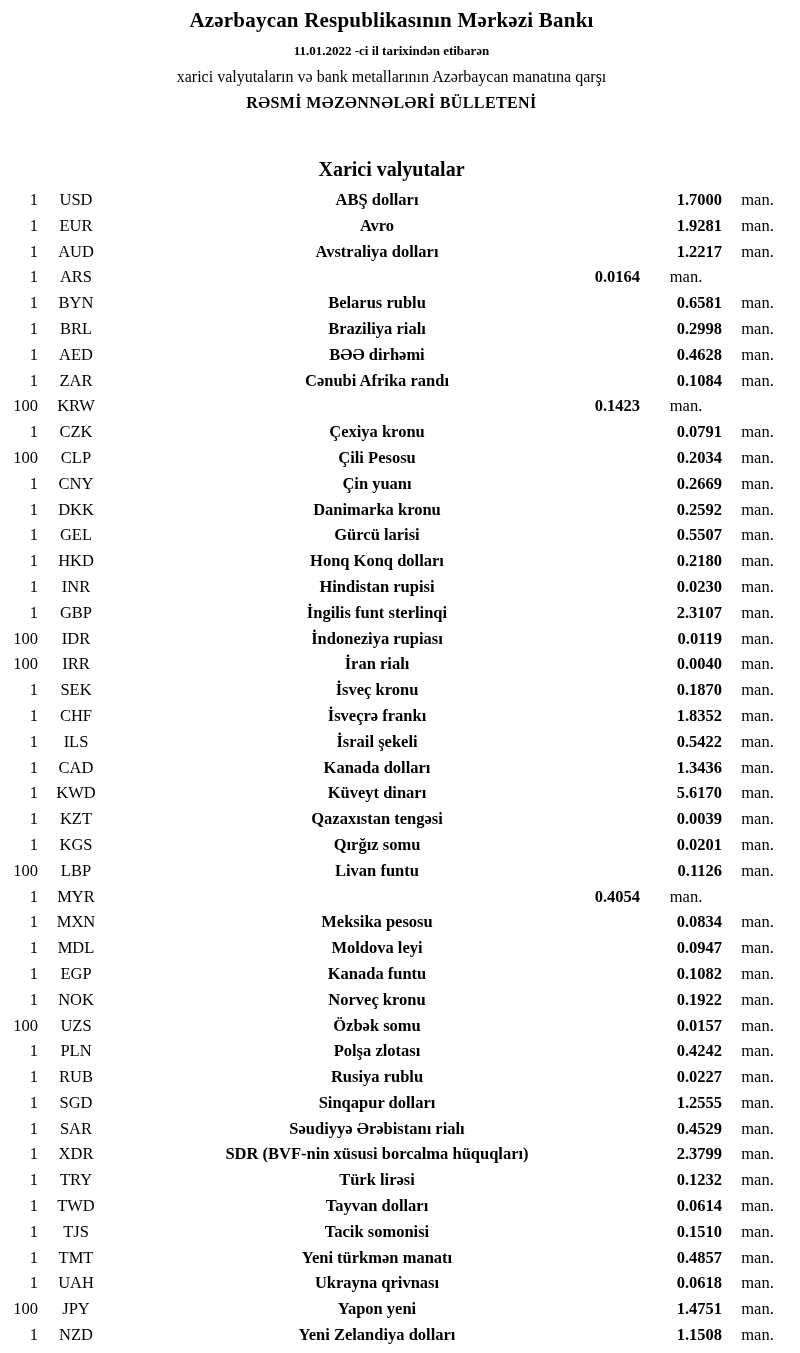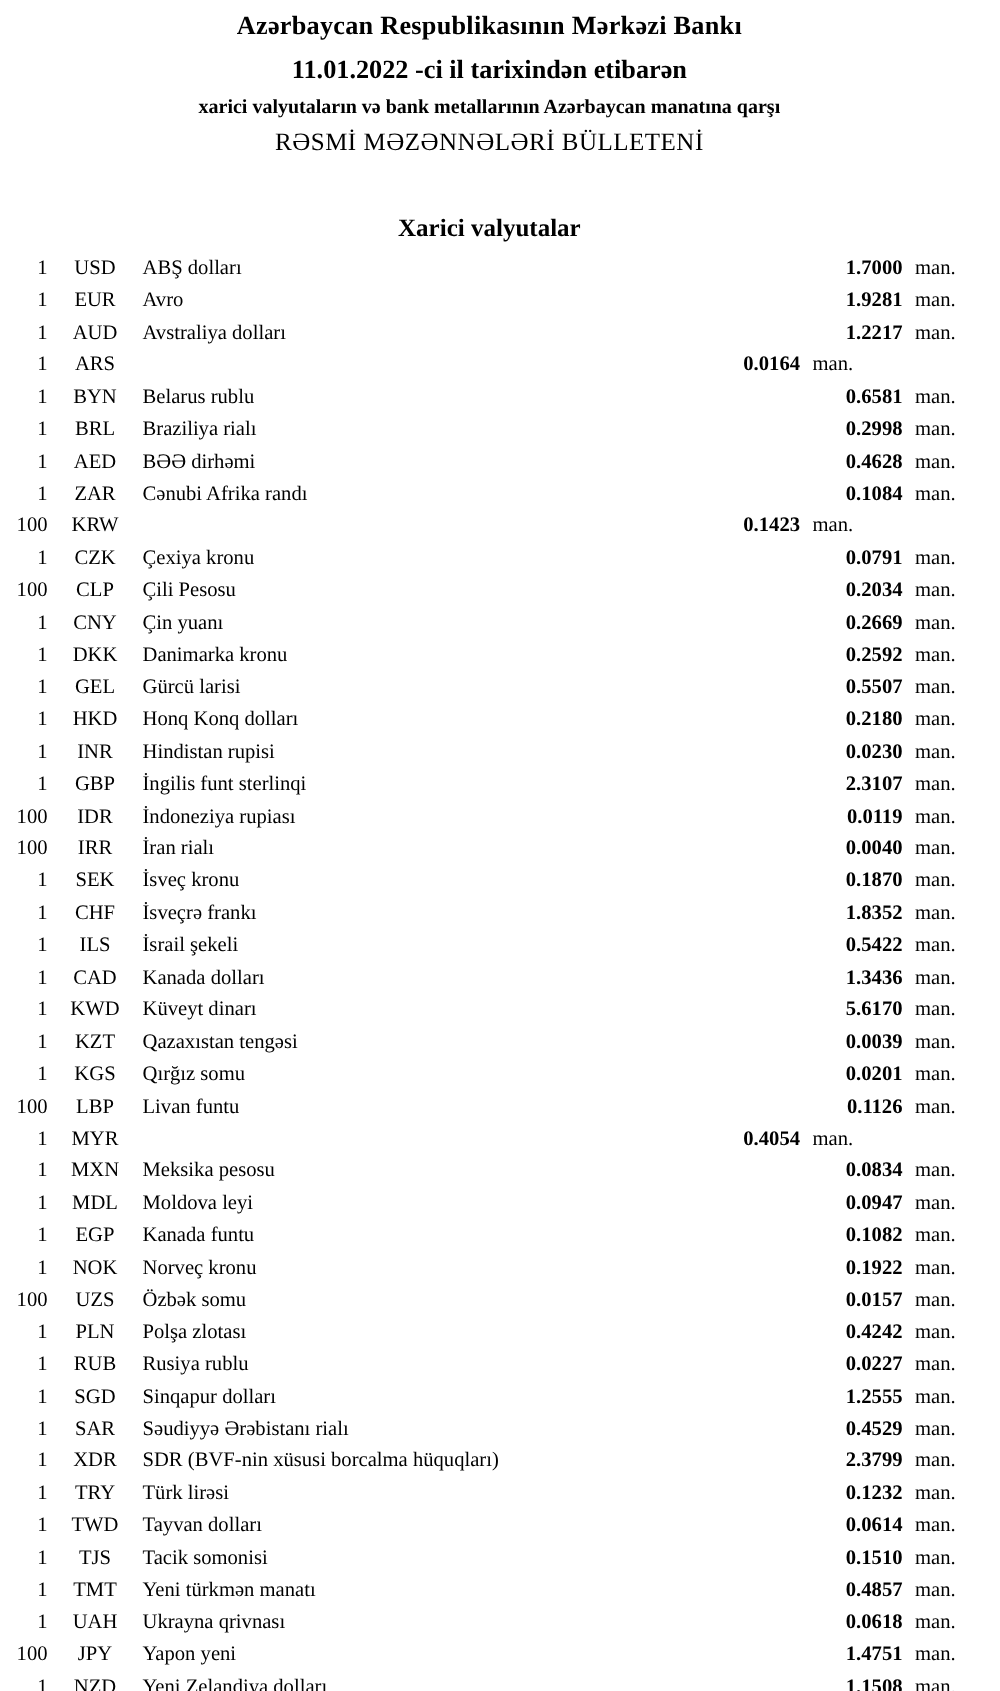--- a/index.html
+++ b/index.html
@@ -21,32 +21,32 @@
     text-align: center;
     padding-top: 8px;
   }
   .doc-title {
     font-size: 21px;
     font-weight: bold;
     margin: 0 0 10px 0;
     letter-spacing: 0.2px;
   }
   .doc-sub1 {
-    font-size: 21px;
+    font-size: 13px;
     font-weight: bold;
     margin: 0 0 9px 0;
   }
   .doc-sub2 {
     font-size: 16px;
-    font-weight: bold;
+    font-weight: normal;
     margin: 0 0 8px 0;
   }
   .doc-sub3 {
-    font-size: 20px;
-    font-weight: normal;
+    font-size: 16px;
+    font-weight: bold;
     margin: 0;
     letter-spacing: 0.4px;
   }
   .section-title {
     text-align: center;
     font-size: 20px;
     font-weight: bold;
     margin-top: 46px;
     margin-bottom: 6px;
   }
@@ -62,31 +62,32 @@
     line-height: 25.8px;
   }
   .qty {
     text-align: right;
     padding-right: 4px;
   }
   .code {
     text-align: center;
   }
   .name {
-    text-align: left;
+    text-align: center;
     padding-left: 4px;
     white-space: nowrap;
     overflow: hidden;
+    font-weight: bold;
   }
   .rate {
     text-align: right;
     font-weight: bold;
   }
   .unit {
-    text-align: left;
+    text-align: center;
     padding-left: 10px;
   }
 </style>
 </head>
 <body>
 
 <div class="page">
 
   <div class="doc-header">
     <div class="doc-title">Azərbaycan Respublikasının Mərkəzi Bankı</div>

